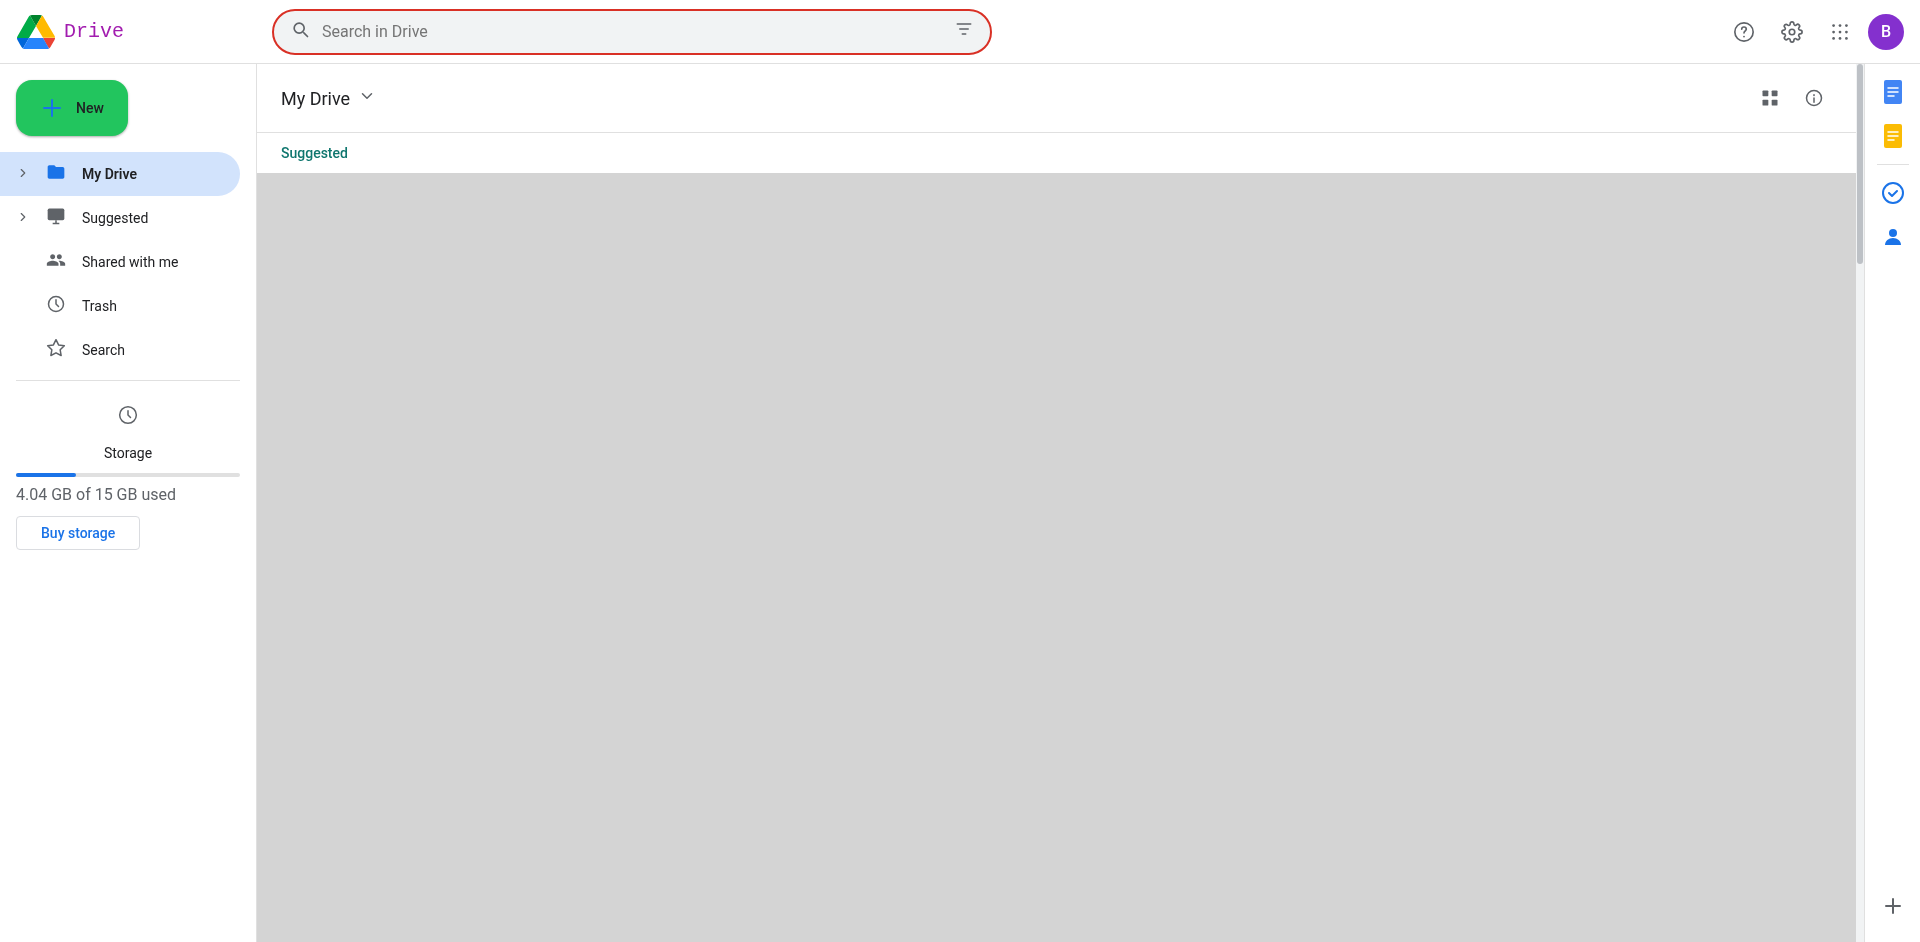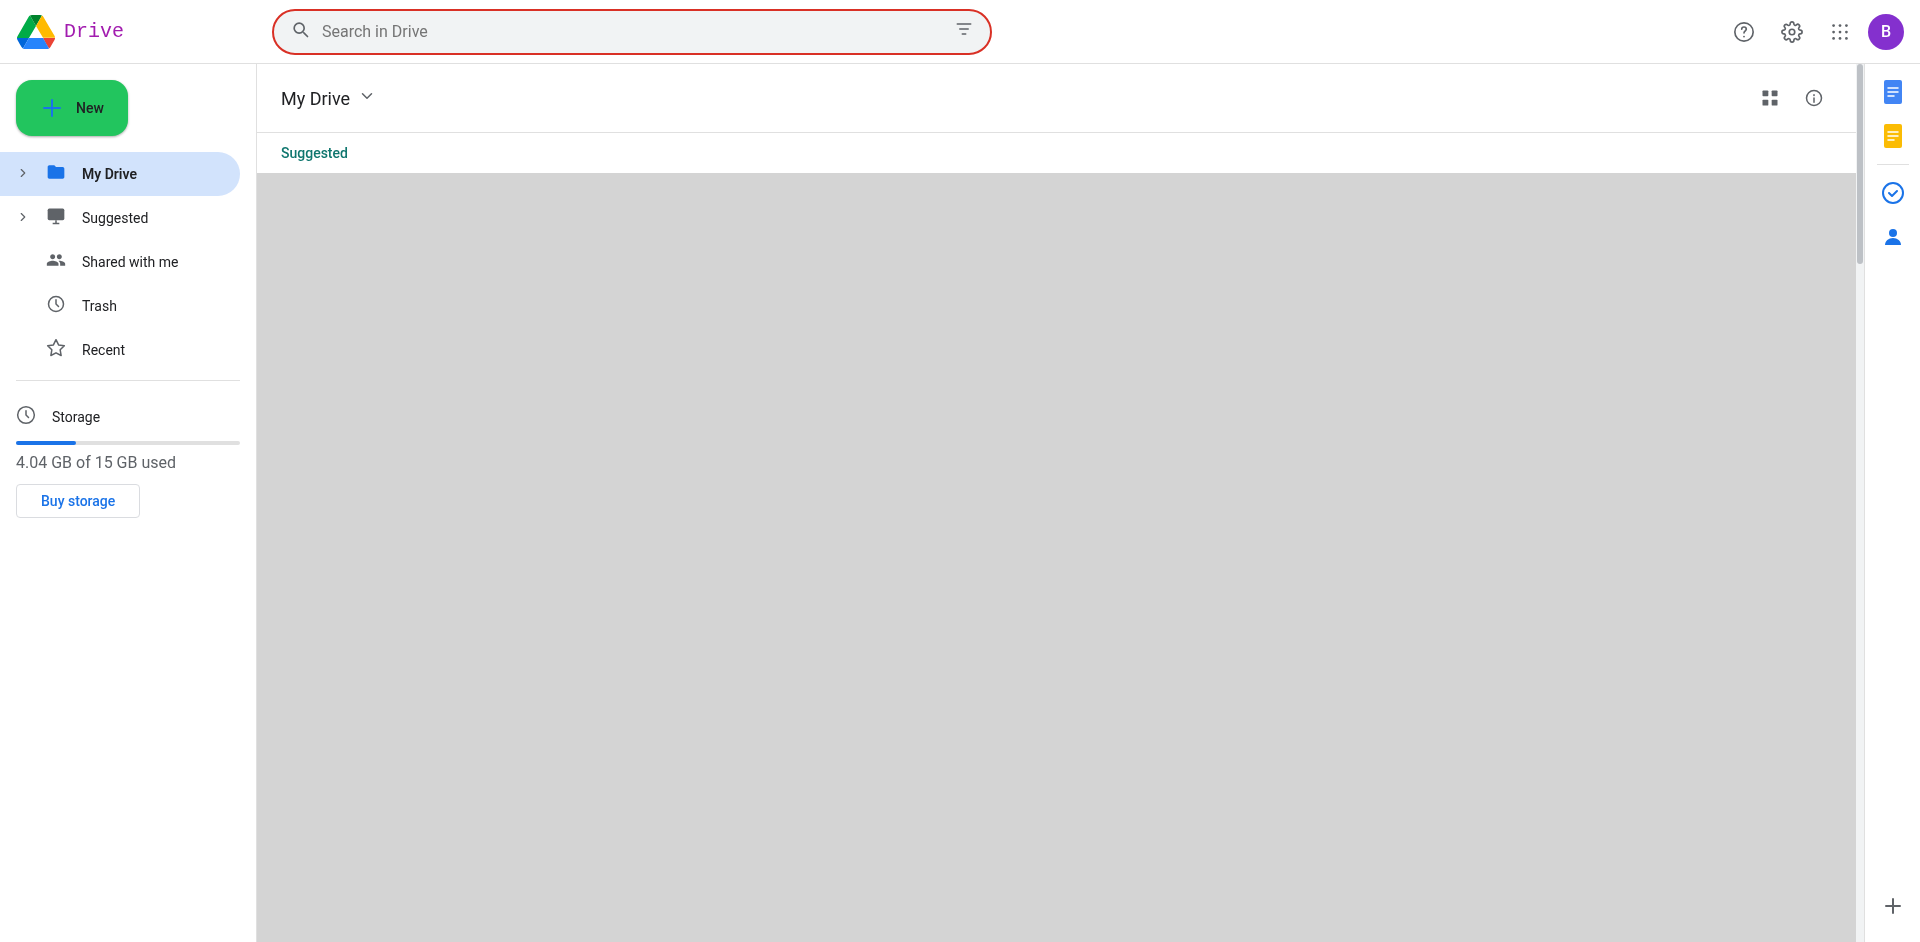--- a/index.html
+++ b/index.html
@@ -173,20 +173,21 @@
     .storage-section {
       padding: 16px 16px 8px;
     }
     .storage-label {
       display: flex;
       align-items: center;
       gap: 16px;
       font-size: 14px;
       color: #202124;
       margin-bottom: 12px;
+      flex-direction: column;
     }
     .storage-icon { font-size: 18px; color: #5f6368; }
     .storage-bar-wrap {
       height: 4px;
       background: #e0e0e0;
       border-radius: 2px;
       margin-bottom: 8px;
     }
     .storage-bar-fill {
       height: 100%;
@@ -462,21 +463,21 @@
       <span>Trash</span>
     </div>
 
     <div class="sidebar-item">
       <span style="width:14px; display:inline-block;"></span>
       <span class="item-icon">
         <svg width="20" height="20" viewBox="0 0 24 24" fill="none">
             <path d="M12 2l3.09 6.26L22 9.27l-5 4.87 1.18 6.88L12 17.77l-6.18 3.25L7 14.14 2 9.27l6.91-1.01L12 2z" stroke="#5f6368" stroke-width="1.8" stroke-linejoin="round"></path>
           </svg>
       </span>
-      <span>Recent</span>
+      <span>Search</span>
     </div>
 
 
     <div class="sidebar-divider"></div>
 
     <div class="storage-section">
       <div class="storage-label">
         <span class="storage-icon">
           <svg width="20" height="20" viewBox="0 0 24 24" fill="none">
               <path d="M22 12c0 5.52-4.48 10-10 10S2 17.52 2 12 6.48 2 12 2s10 4.48 10 10z" stroke="#5f6368" stroke-width="1.8"></path>

